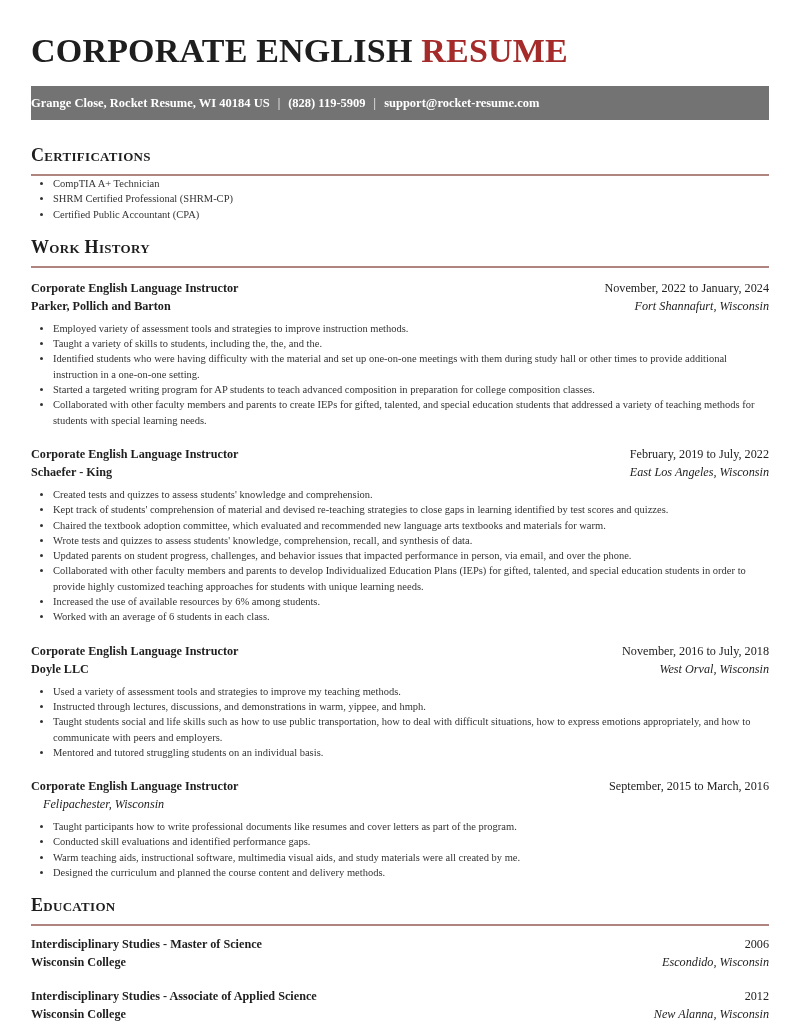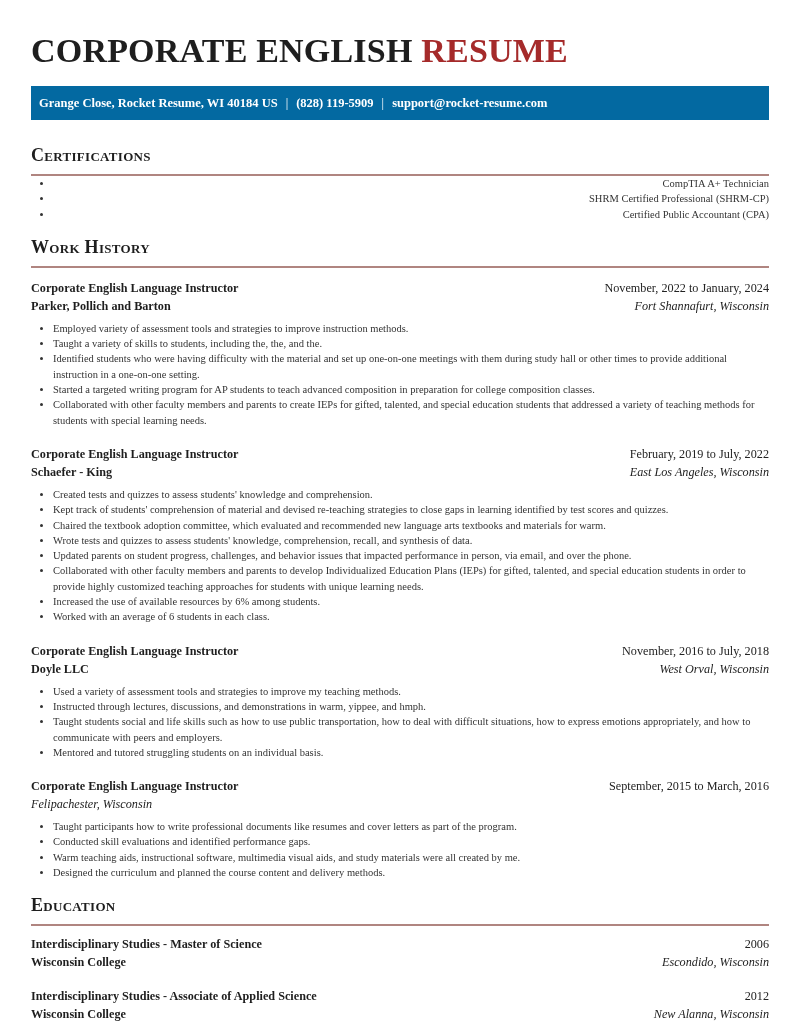--- a/index.html
+++ b/index.html
@@ -17,26 +17,25 @@
       font-size: 34px;
       font-weight: bold;
       letter-spacing: 0.2px;
       line-height: 46px;
       color: #1e1e1e;
       font-family: "Liberation Serif", serif;
     }
     .title .accent { color: #a52a2a; }
     .contact-bar {
       margin-top: 12px;
-      background: #0369a1;
+      background: #737373;
       color: #fff;
       height: 34px;
       display: flex;
       align-items: center;
-      padding-left: 8px;
       font-size: 12.5px;
       font-weight: bold;
       box-sizing: border-box;
     }
     .contact-bar .sep { margin: 0 8px; font-weight: normal; }
     .section-title {
       margin: 0;
       font-size: 18px;
       font-weight: bold;
       font-variant: small-caps;
@@ -54,32 +53,32 @@
     .sec-edu { margin-top: 12px; }
     ul.bullets {
       margin: 0;
       padding-left: 22px;
       list-style: disc;
       font-size: 10.5px;
       line-height: 15.3px;
       color: #333;
     }
     ul.bullets li { padding-left: 0; }
-    .cert-list { margin-top: 8px; text-align: right; }
+    .cert-list { margin-top: 8px; }
     .entry { margin-top: 11px; }
     .entry + .entry { margin-top: 17px; }
     .row {
       display: flex;
       justify-content: space-between;
       align-items: center;
       font-size: 12.2px;
       line-height: 18px;
     }
     .row .left { font-weight: bold; color: #1e1e1e; }
-    .row .right { color: #222; }
+    .row .right { color: #222; margin-left: 12px; }
     .row .right.italic { font-style: italic; }
     .entry ul.bullets { margin-top: 6px; }
     .edu-entry { margin-top: 9px; }
     .edu-entry + .edu-entry { margin-top: 16px; }
   </style>
 </head>
 <body>
 
 <div class="page">
 

